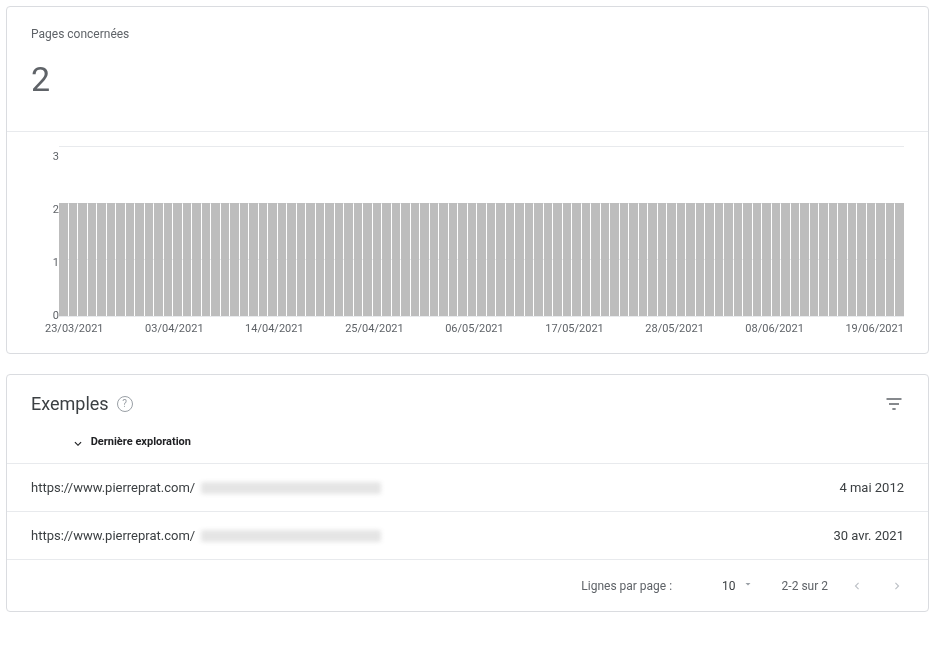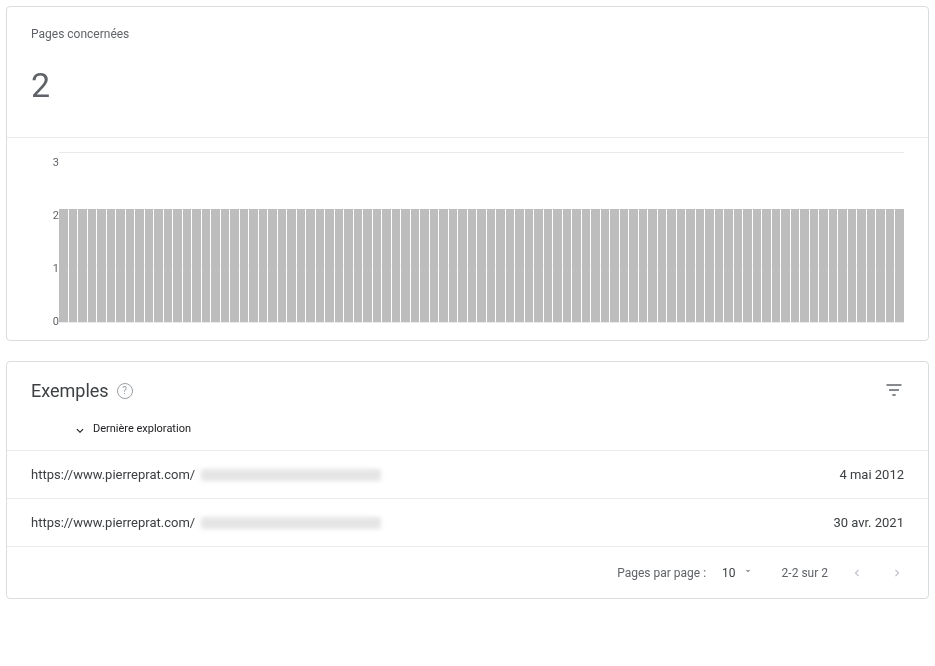--- a/index.html
+++ b/index.html
@@ -12,21 +12,21 @@
   }
   .card {
     background: #fff;
     border: 1px solid #dadce0;
     border-radius: 4px;
     margin-bottom: 20px;
   }
   .card-pad { padding: 20px 24px 16px 24px; }
 
   
-  .metric-label { font-size: 12px; color: #5f6368; margin-bottom: 24px; }
+  .metric-label { font-size: 12px; color: #5f6368; margin-bottom: 18px; }
   .metric-value { font-size: 34px; color: #5f6368; font-weight: 400; }
 
   .divider { height: 1px; background: #e8eaed; margin-top: 16px; }
 
   
   .chart-area { position: relative; padding: 14px 24px 18px 24px; }
   .chart-canvas {
     position: relative;
     height: 170px;
     margin-left: 14px;
@@ -52,21 +52,21 @@
     margin-right: 1px;
   }
   .x-axis {
     display: flex; justify-content: space-between;
     margin-left: 14px; margin-top: 6px;
     font-size: 11px; color: #5f6368;
   }
 
   
   .section-header {
-    display: flex; justify-content: space-between;
+    display: flex; align-items: center; justify-content: space-between;
     padding: 18px 24px 6px 24px;
     gap: 47px;
   }
   .section-title {
     font-size: 18px; color: #3c4043; font-weight: 400;
     display: flex; align-items: center; gap: 8px;
   }
   .help-icon {
     width: 16px; height: 16px; border: 1.2px solid #9aa0a6; border-radius: 50%;
     display: inline-flex; align-items: center; justify-content: center;
@@ -80,40 +80,40 @@
     display: flex; align-items: center;
     padding: 0 24px;
     height: 48px;
     border-bottom: 1px solid #e8eaed;
     font-size: 13px;
   }
   .thead { color: #5f6368; font-size: 11px; height: 44px; }
   .thead .col-url { font-weight: 400; }
   .col-url { flex: 1 1 auto; text-align: left; display: flex; align-items: center; gap: 4px; }
   .col-date { flex: 0 0 160px; text-align: right; display: flex; align-items: center; justify-content: flex-end; gap: 6px; }
-  .thead .col-date { font-weight: 400; color: #202124; }
+  .thead .col-date { font-weight: 700; color: #202124; }
   .trow { color: #3c4043; font-size: 13px; }
   .blurred {
     display: inline-block; width: 180px; height: 12px;
     background: #e5e5e5; border-radius: 2px; filter: blur(2px);
     margin-left: 2px;
   }
 
   .arrow-down-icon svg { display:block; }
 
   
   .pagination {
     display: flex; align-items: center; justify-content: flex-end;
     gap: 22px; padding: 14px 24px;
     font-size: 12px; color: #5f6368;
   }
   .rows-per-page { display: flex; align-items: center; gap: 10px; }
   .select-box {
     display: flex; align-items: center; gap: 6px;
-    padding: 4px 6px; color: #3c4043;
+    padding: 4px 6px; color: #3c4043; margin-left: 34px;
   }
   .chev { color: #9aa0a6; }
   .nav-arrows { display: flex; gap: 26px; }
   .nav-arrow { color: #bdc1c6; font-size: 18px; }
   .nav-arrow svg { display:block; fill:#bdc1c6; }
 </style>
 </head>
 <body>
 
 <div class="card">
@@ -221,20 +221,31 @@
           <div class="bar" style="height: 66.6667%;"></div>
           <div class="bar" style="height: 66.6667%;"></div>
           <div class="bar" style="height: 66.6667%;"></div>
           <div class="bar" style="height: 66.6667%;"></div>
           <div class="bar" style="height: 66.6667%;"></div>
           <div class="bar" style="height: 66.6667%;"></div>
           <div class="bar" style="height: 66.6667%;"></div>
           <div class="bar" style="height: 66.6667%;"></div>
         </div>
     </div>
+    <div class="x-axis">
+        <span>23/03/2021</span>
+        <span>03/04/2021</span>
+        <span>14/04/2021</span>
+        <span>25/04/2021</span>
+        <span>06/05/2021</span>
+        <span>17/05/2021</span>
+        <span>28/05/2021</span>
+        <span>08/06/2021</span>
+        <span>19/06/2021</span>
+      </div>
   </div>
 </div>
 
 <div class="card">
   <div class="section-header">
     <div class="section-title">
       <span>Exemples</span>
       <span class="help-icon">?</span>
     </div>
     <div class="filter-icon">
@@ -268,21 +279,21 @@
             <span>https://www.pierreprat.com/</span>
             <span class="blurred"></span>
           </div>
           <div class="col-date">30 avr. 2021</div>
         </div>
       </div>
   </div>
 
   <div class="pagination">
     <div class="rows-per-page">
-      <span>Pages par page :</span>
+      <span>Lignes par page :</span>
       <div class="select-box">
         <span>10</span>
         <span class="chev">
           <svg width="12" height="12" viewBox="0 0 24 24">
               <path fill="#9aa0a6" d="M7 10l5 5 5-5z"></path>
             </svg>
         </span>
       </div>
     </div>
     <div>2-2 sur 2</div>

